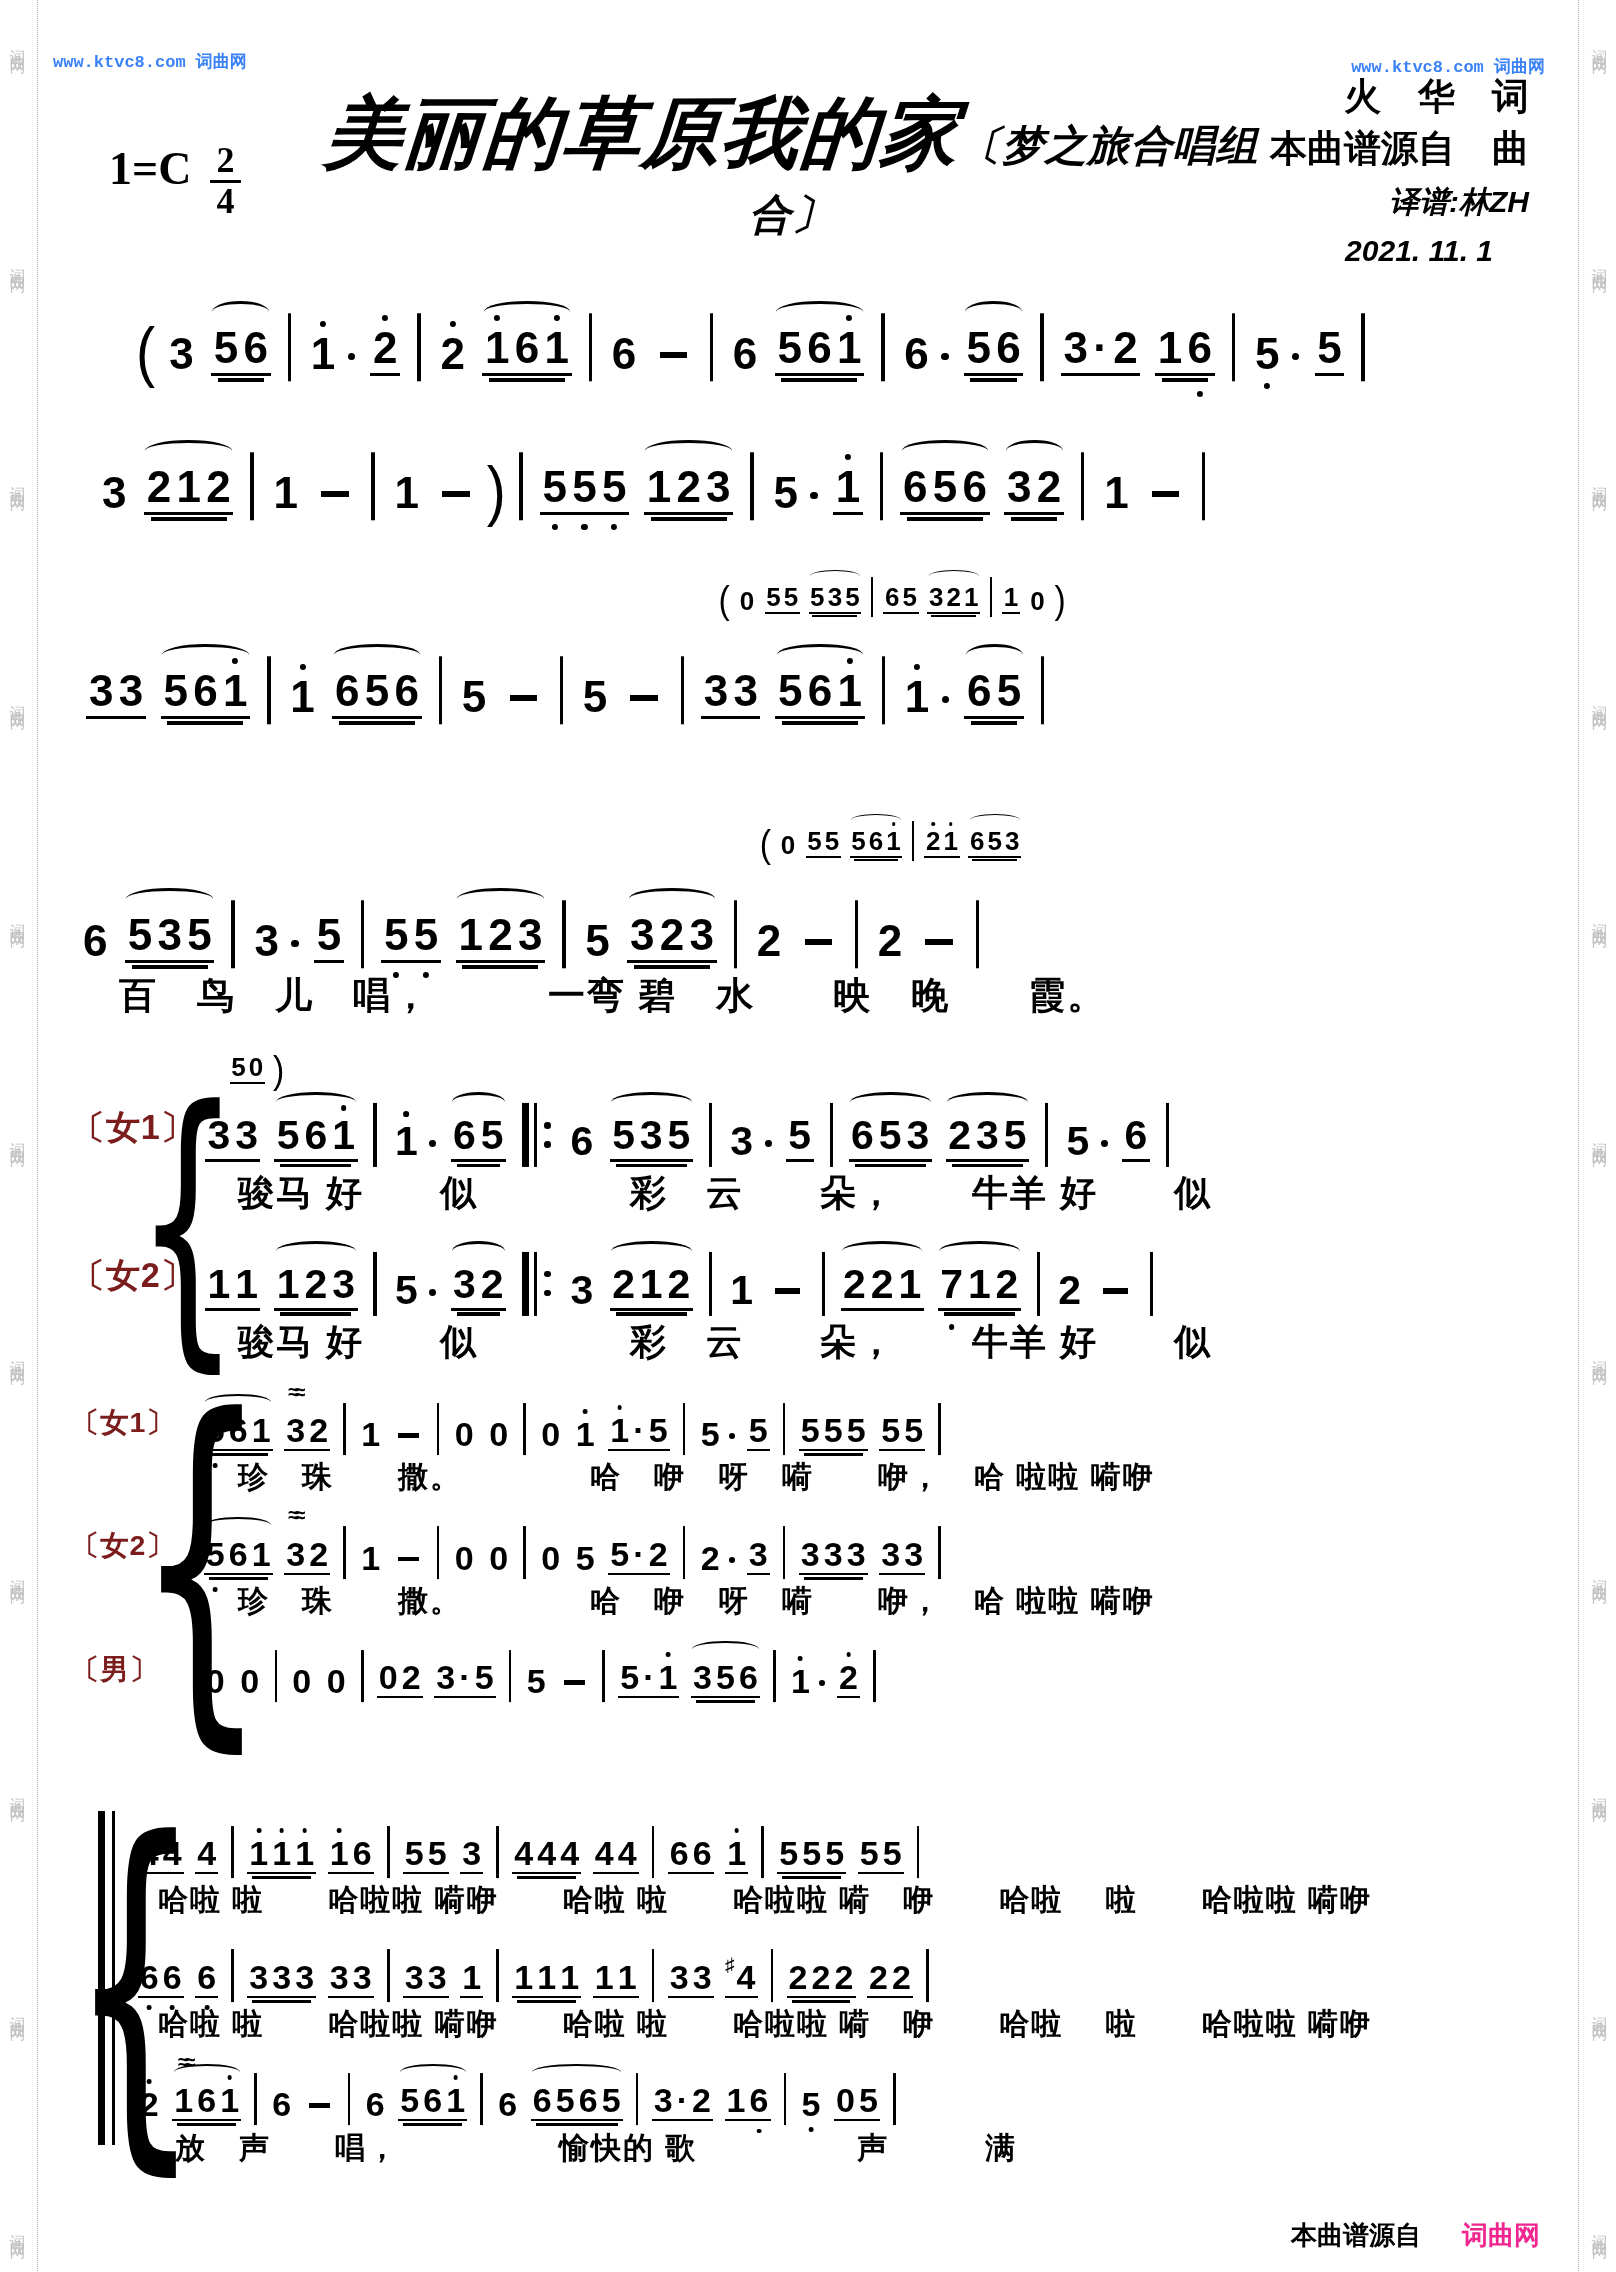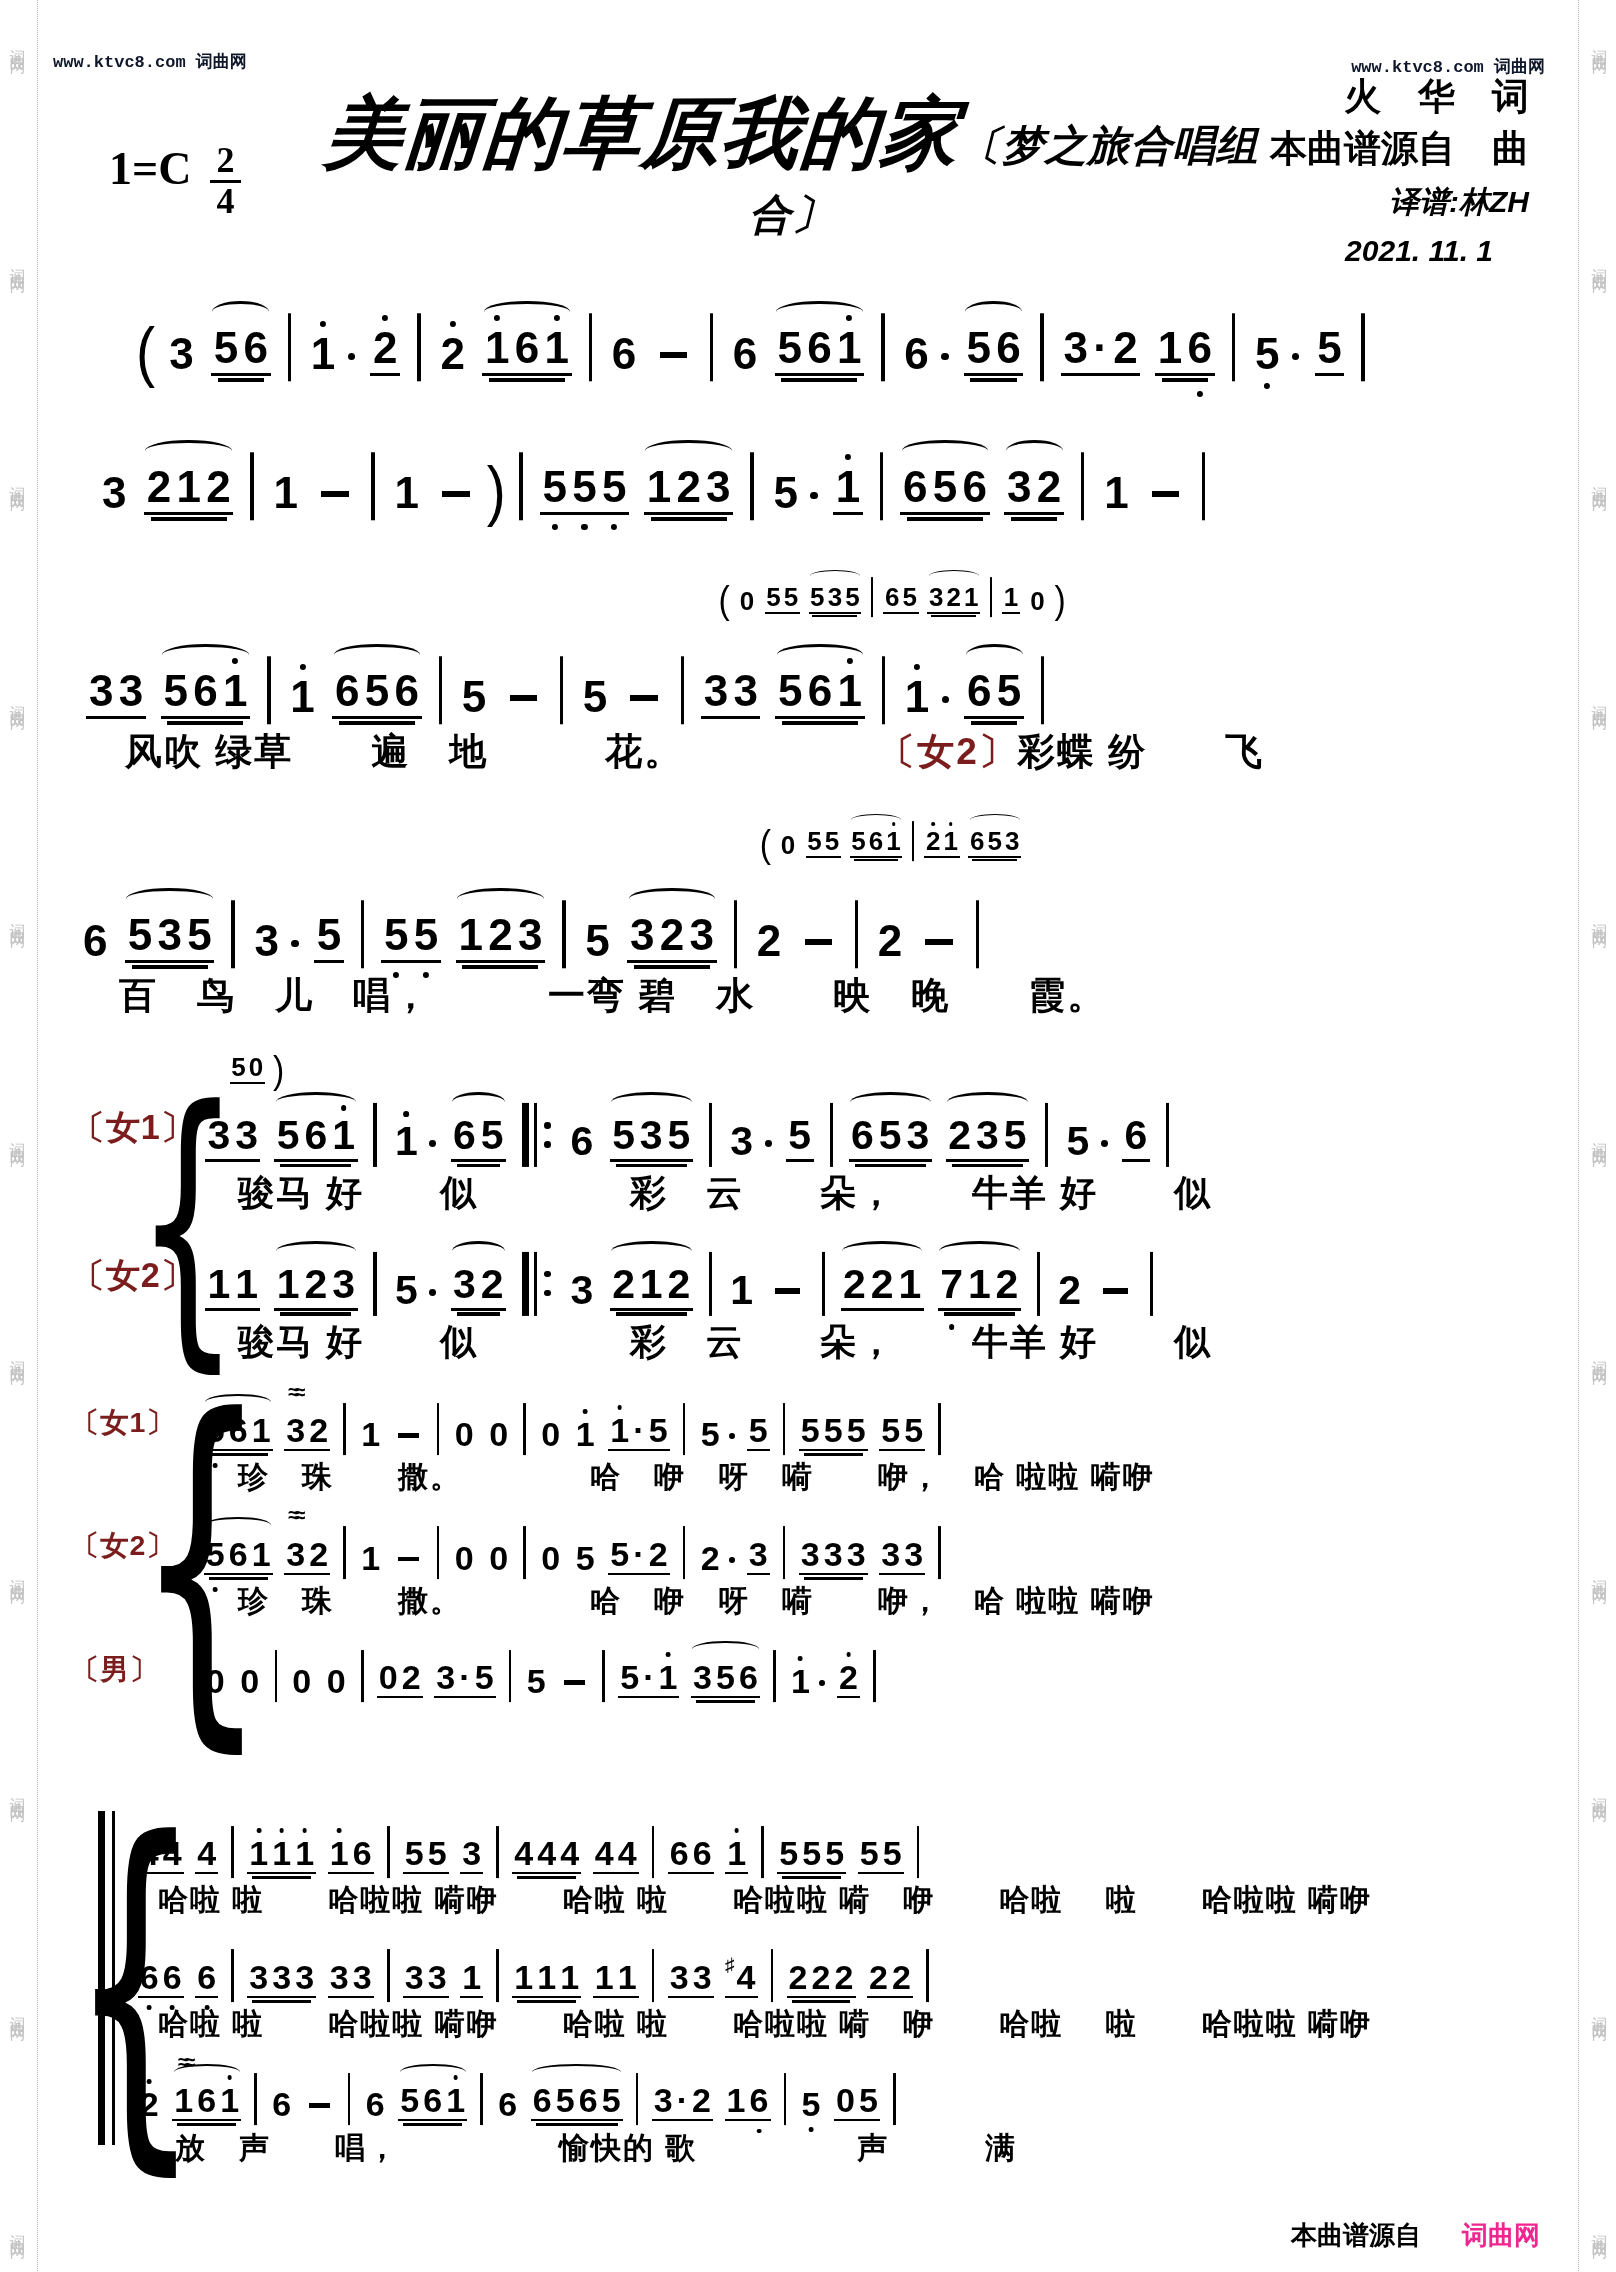--- a/index.html
+++ b/index.html
@@ -7,21 +7,21 @@
         font-family:"Liberation Sans",sans-serif;color:#000;}
   
   .wm-col{position:absolute;top:0;bottom:0;width:26px;display:flex;flex-direction:column;
           justify-content:space-between;padding:36px 0;box-sizing:border-box;z-index:1;}
   .wm-col.left{left:4px;} .wm-col.right{right:4px;}
   .wm-item{writing-mode:vertical-rl;text-orientation:upright;font-size:16px;color:#c3c3c3;
            letter-spacing:5.3px;margin:0 auto;}
   .edge-line{position:absolute;top:0;bottom:0;border-left:1.3px dotted #b5b5b5;}
   .edge-line.l{left:37px;} .edge-line.r{right:37px;}
   .site-wm{position:absolute;font-family:"Liberation Mono",monospace;font-weight:bold;
-           font-size:17px;color:#0f172a;}
+           font-size:17px;color:#3b82f6;}
   .site-wm.tl{left:53px;top:50px;} .site-wm.tr{right:71px;top:55px;}
   
   .keysig{position:absolute;left:109px;top:142px;display:flex;align-items:flex-start;gap:18.5px;
           font-family:"Liberation Serif",serif;font-size:46px;font-weight:bold;}
   .meter{display:inline-flex;flex-direction:column;align-items:center;font-size:36px;line-height:1.05;}
   .meter .num{border-bottom:3.3px solid #000;padding:0 6.6px;}
   .titlebox{position:absolute;left:284px;right:317px;top:82px;text-align:center;}
   .title{font-size:78px;font-weight:bold;font-style:italic;display:inline-block;
          transform:skewX(-4deg);letter-spacing:1.3px;}
   .tsuffix{font-size:42px;font-weight:bold;font-style:italic;letter-spacing:0.7px;}
@@ -366,21 +366,20 @@
             <span class="ch">1<i class="hd"></i></span>
           </span>
           <span class="aug"></span>
           <span class="grp u2">
             <span class="ch">6</span>
             <span class="ch">5</span>
             <i class="arcline"></i>
           </span>
           <span class="bar"></span>
         </div>
-        <div class="lyr-row" style="margin-left: 46px;"><span>风吹 绿草　　遍　地　　　花。　　　　　</span><span class="red">〔女2〕</span><span>彩蝶 纷　　飞</span></div>
       </div>
     </div>
     <div class="system" style="top: 877px; padding-left: 73px; --nfs: 44px; --lfs: 37px;">
       <div class="voice">
         <div class="inset" style="left: 46%; top: -78px; --nfs: 26px;">
           <span class="par">(</span>
           <span class="grp">
             <span class="ch">0</span>
           </span>
           <span class="grp u1">

